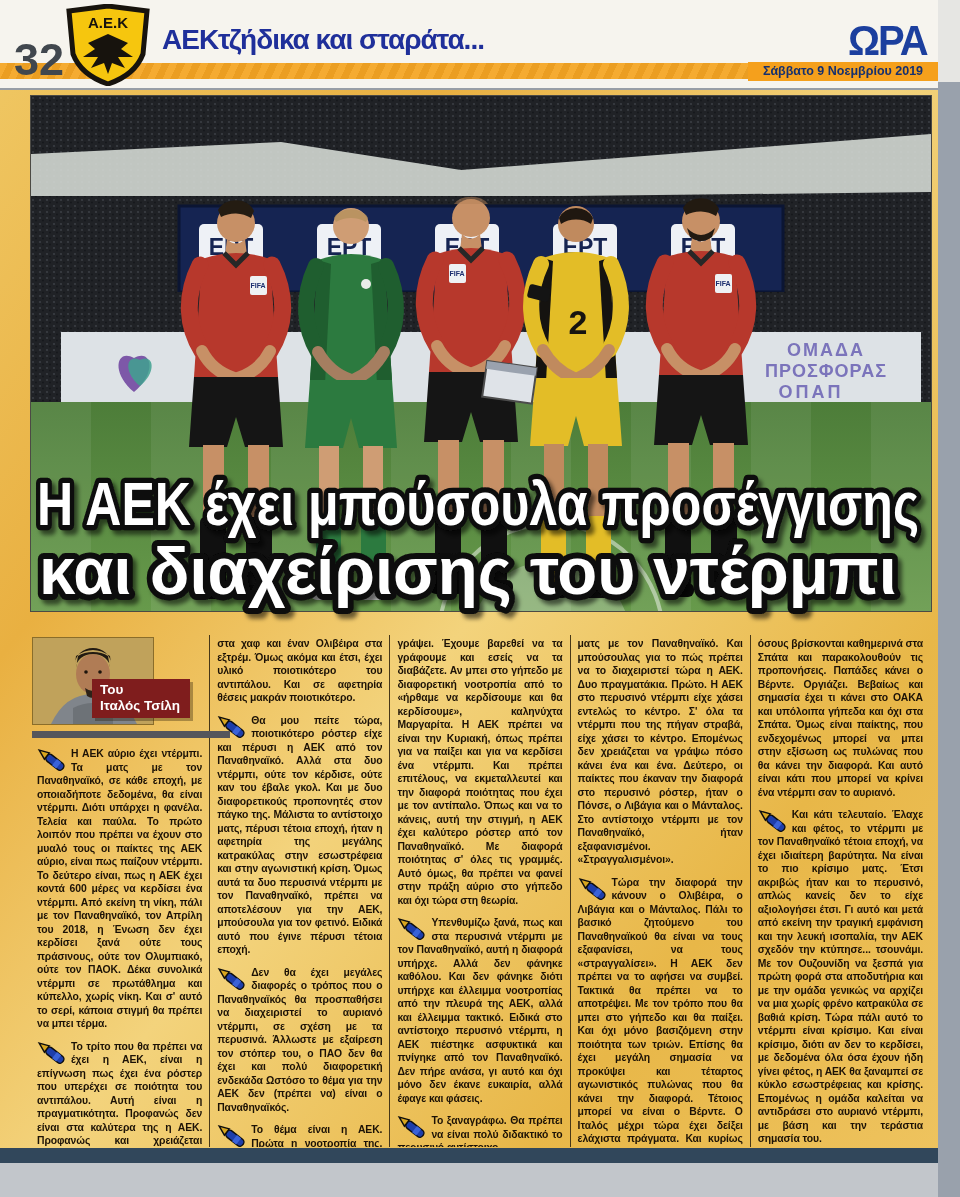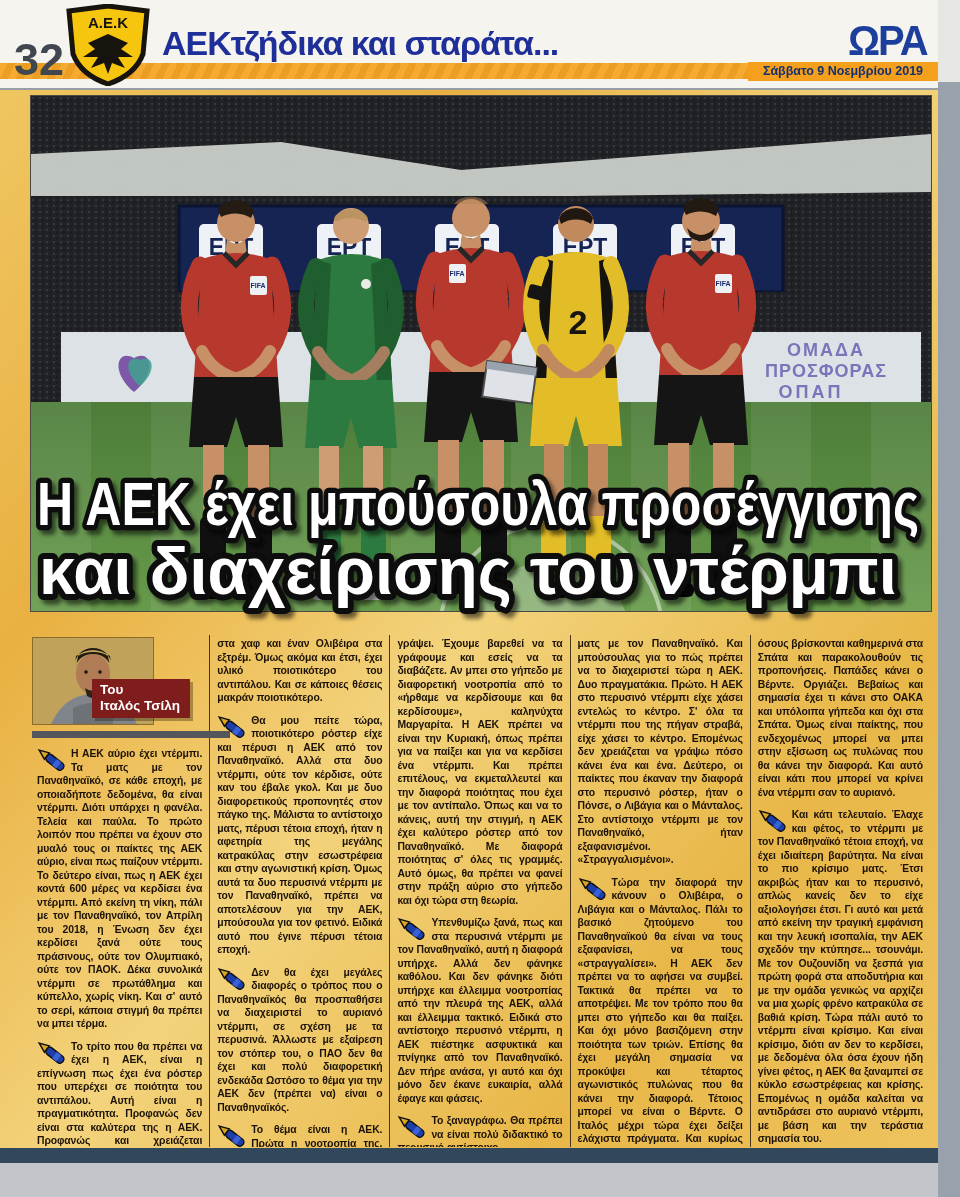--- a/index.html
+++ b/index.html
@@ -5,21 +5,21 @@
   html,body{margin:0;padding:0;background:#888;}
   #page{position:relative;width:960px;height:1197px;background:#c6cad0;overflow:hidden;
         font-family:"Liberation Sans","DejaVu Sans",sans-serif;}
   .paper{position:absolute;left:0;top:0;width:938px;height:1148px;
     background:linear-gradient(128deg,#f0c966 0%,#e9b041 28%,#f3d37c 52%,#e8b748 78%,#eec35e 100%);}
   
   .header{position:absolute;left:0;top:0;width:938px;height:88px;background:#f6f4ee;}
   .ribbon{position:absolute;left:0;top:63px;width:938px;height:16px;
     background:repeating-linear-gradient(115deg,#f5ab31 0 7px,#eb9e22 7px 14px);}
   .page-num{position:absolute;left:14px;top:22px;font-size:45px;font-weight:bold;color:#41474e;margin-top:12px;}
-  .section-title{position:absolute;left:162px;top:24px;font-size:34px;font-weight:bold;
+  .section-title{position:absolute;left:162px;top:24px;font-size:28px;font-weight:bold;
     color:#1f2f9a;letter-spacing:-1px;}
   .crest{position:absolute;left:62px;top:4px;width:92px;height:82px;z-index:3;}
   .brand{position:absolute;left:848px;top:18px;font-size:40px;font-weight:bold;color:#1c3f9e;
     letter-spacing:-2px;transform:scaleY(1.08);}
   .date-strip{position:absolute;left:748px;top:62px;width:190px;height:19px;background:#f5a01c;
     color:#15306f;font-size:12.5px;font-weight:bold;text-align:center;line-height:18px;}
   .header-rule{position:absolute;left:0;top:88px;width:938px;height:2px;background:#989ea6;}
   
   .photo{position:absolute;left:30px;top:95px;width:900px;height:515px;border:1px solid #4c4a44;
     background:#24262a;}
@@ -252,21 +252,21 @@
             </svg></span>Η ΑΕΚ αύριο έχει ντέρμπι. Τα ματς με τον Παναθηναϊκό, σε κάθε εποχή, με οποιαδήποτε δεδομένα, θα είναι ντέρμπι. Διότι υπάρχει η φανέλα. Τελεία και παύλα. Το πρώτο λοιπόν που πρέπει να έχουν στο μυαλό τους οι παίκτες της ΑΕΚ αύριο, είναι πως παίζουν ντέρμπι. Το δεύτερο είναι, πως η ΑΕΚ έχει κοντά 600 μέρες να κερδίσει ένα ντέρμπι. Από εκείνη τη νίκη, πάλι με τον Παναθηναϊκό, τον Απρίλη του 2018, η Ένωση δεν έχει κερδίσει ξανά ούτε τους πράσινους, ούτε τον Ολυμπιακό, ούτε τον ΠΑΟΚ. Δέκα συνολικά ντέρμπι σε πρωτάθλημα και κύπελλο, χωρίς νίκη. Και σ' αυτό το σερί, κάποια στιγμή θα πρέπει να μπει τέρμα.</p>
         <p><span class="pen"><svg viewBox="0 0 32 26" width="30" height="23">
               <g transform="rotate(38 16 13)">
                 <rect x="9" y="9" width="23" height="9" rx="4" fill="#1e3eaa" stroke="#0d0d0d" stroke-width="1.6"></rect>
                 <rect x="20" y="9" width="6" height="9" fill="#3a62d8"></rect>
                 <polygon points="9,9 -2,13.5 9,18" fill="#d7a51f" stroke="#0d0d0d" stroke-width="1.6"></polygon>
               </g>
             </svg></span>Το τρίτο που θα πρέπει να έχει η ΑΕΚ, είναι η επίγνωση πως έχει ένα ρόστερ που υπερέχει σε ποιότητα του αντιπάλου. Αυτή είναι η πραγματικότητα. Προφανώς δεν είναι στα καλύτερα της η ΑΕΚ. Προφανώς και χρειάζεται επειγόντως έναν Ολιβέιρα στα στόπερ, έναν Ολιβέιρα</p>
       </div>
       <div class="col">
-        <p>στα χαφ και έναν Ολιβέιρα στα εξτρέμ. Όμως ακόμα και έτσι, έχει υλικό ποιοτικότερο του αντιπάλου. Και σε κάποιες θέσεις μακράν ποιοτικότερο.</p>
+        <p>στα χαφ και έναν Ολιβέιρα στα εξτρέμ. Όμως ακόμα και έτσι, έχει υλικό ποιοτικότερο του αντιπάλου. Και σε αφετηρία θέσεις μακράν ποιοτικότερο.</p>
         <p><span class="pen"><svg viewBox="0 0 32 26" width="30" height="23">
               <g transform="rotate(38 16 13)">
                 <rect x="9" y="9" width="23" height="9" rx="4" fill="#1e3eaa" stroke="#0d0d0d" stroke-width="1.6"></rect>
                 <rect x="20" y="9" width="6" height="9" fill="#3a62d8"></rect>
                 <polygon points="9,9 -2,13.5 9,18" fill="#d7a51f" stroke="#0d0d0d" stroke-width="1.6"></polygon>
               </g>
             </svg></span>Θα μου πείτε τώρα, ποιοτικότερο ρόστερ είχε και πέρυσι η ΑΕΚ από τον Παναθηναϊκό. Αλλά στα δυο ντέρμπι, ούτε τον κέρδισε, ούτε καν του έβαλε γκολ. Και με δυο διαφορετικούς προπονητές στον πάγκο της. Μάλιστα το αντίστοιχο ματς, πέρυσι τέτοια εποχή, ήταν η αφετηρία της μεγάλης κατρακύλας στην εσωστρέφεια και στην αγωνιστική κρίση. Όμως αυτά τα δυο περυσινά ντέρμπι με τον Παναθηναϊκό, πρέπει να αποτελέσουν για την ΑΕΚ, μπούσουλα για τον φετινό. Ειδικά αυτό που έγινε πέρυσι τέτοια εποχή.</p>
         <p><span class="pen"><svg viewBox="0 0 32 26" width="30" height="23">
               <g transform="rotate(38 16 13)">
                 <rect x="9" y="9" width="23" height="9" rx="4" fill="#1e3eaa" stroke="#0d0d0d" stroke-width="1.6"></rect>

